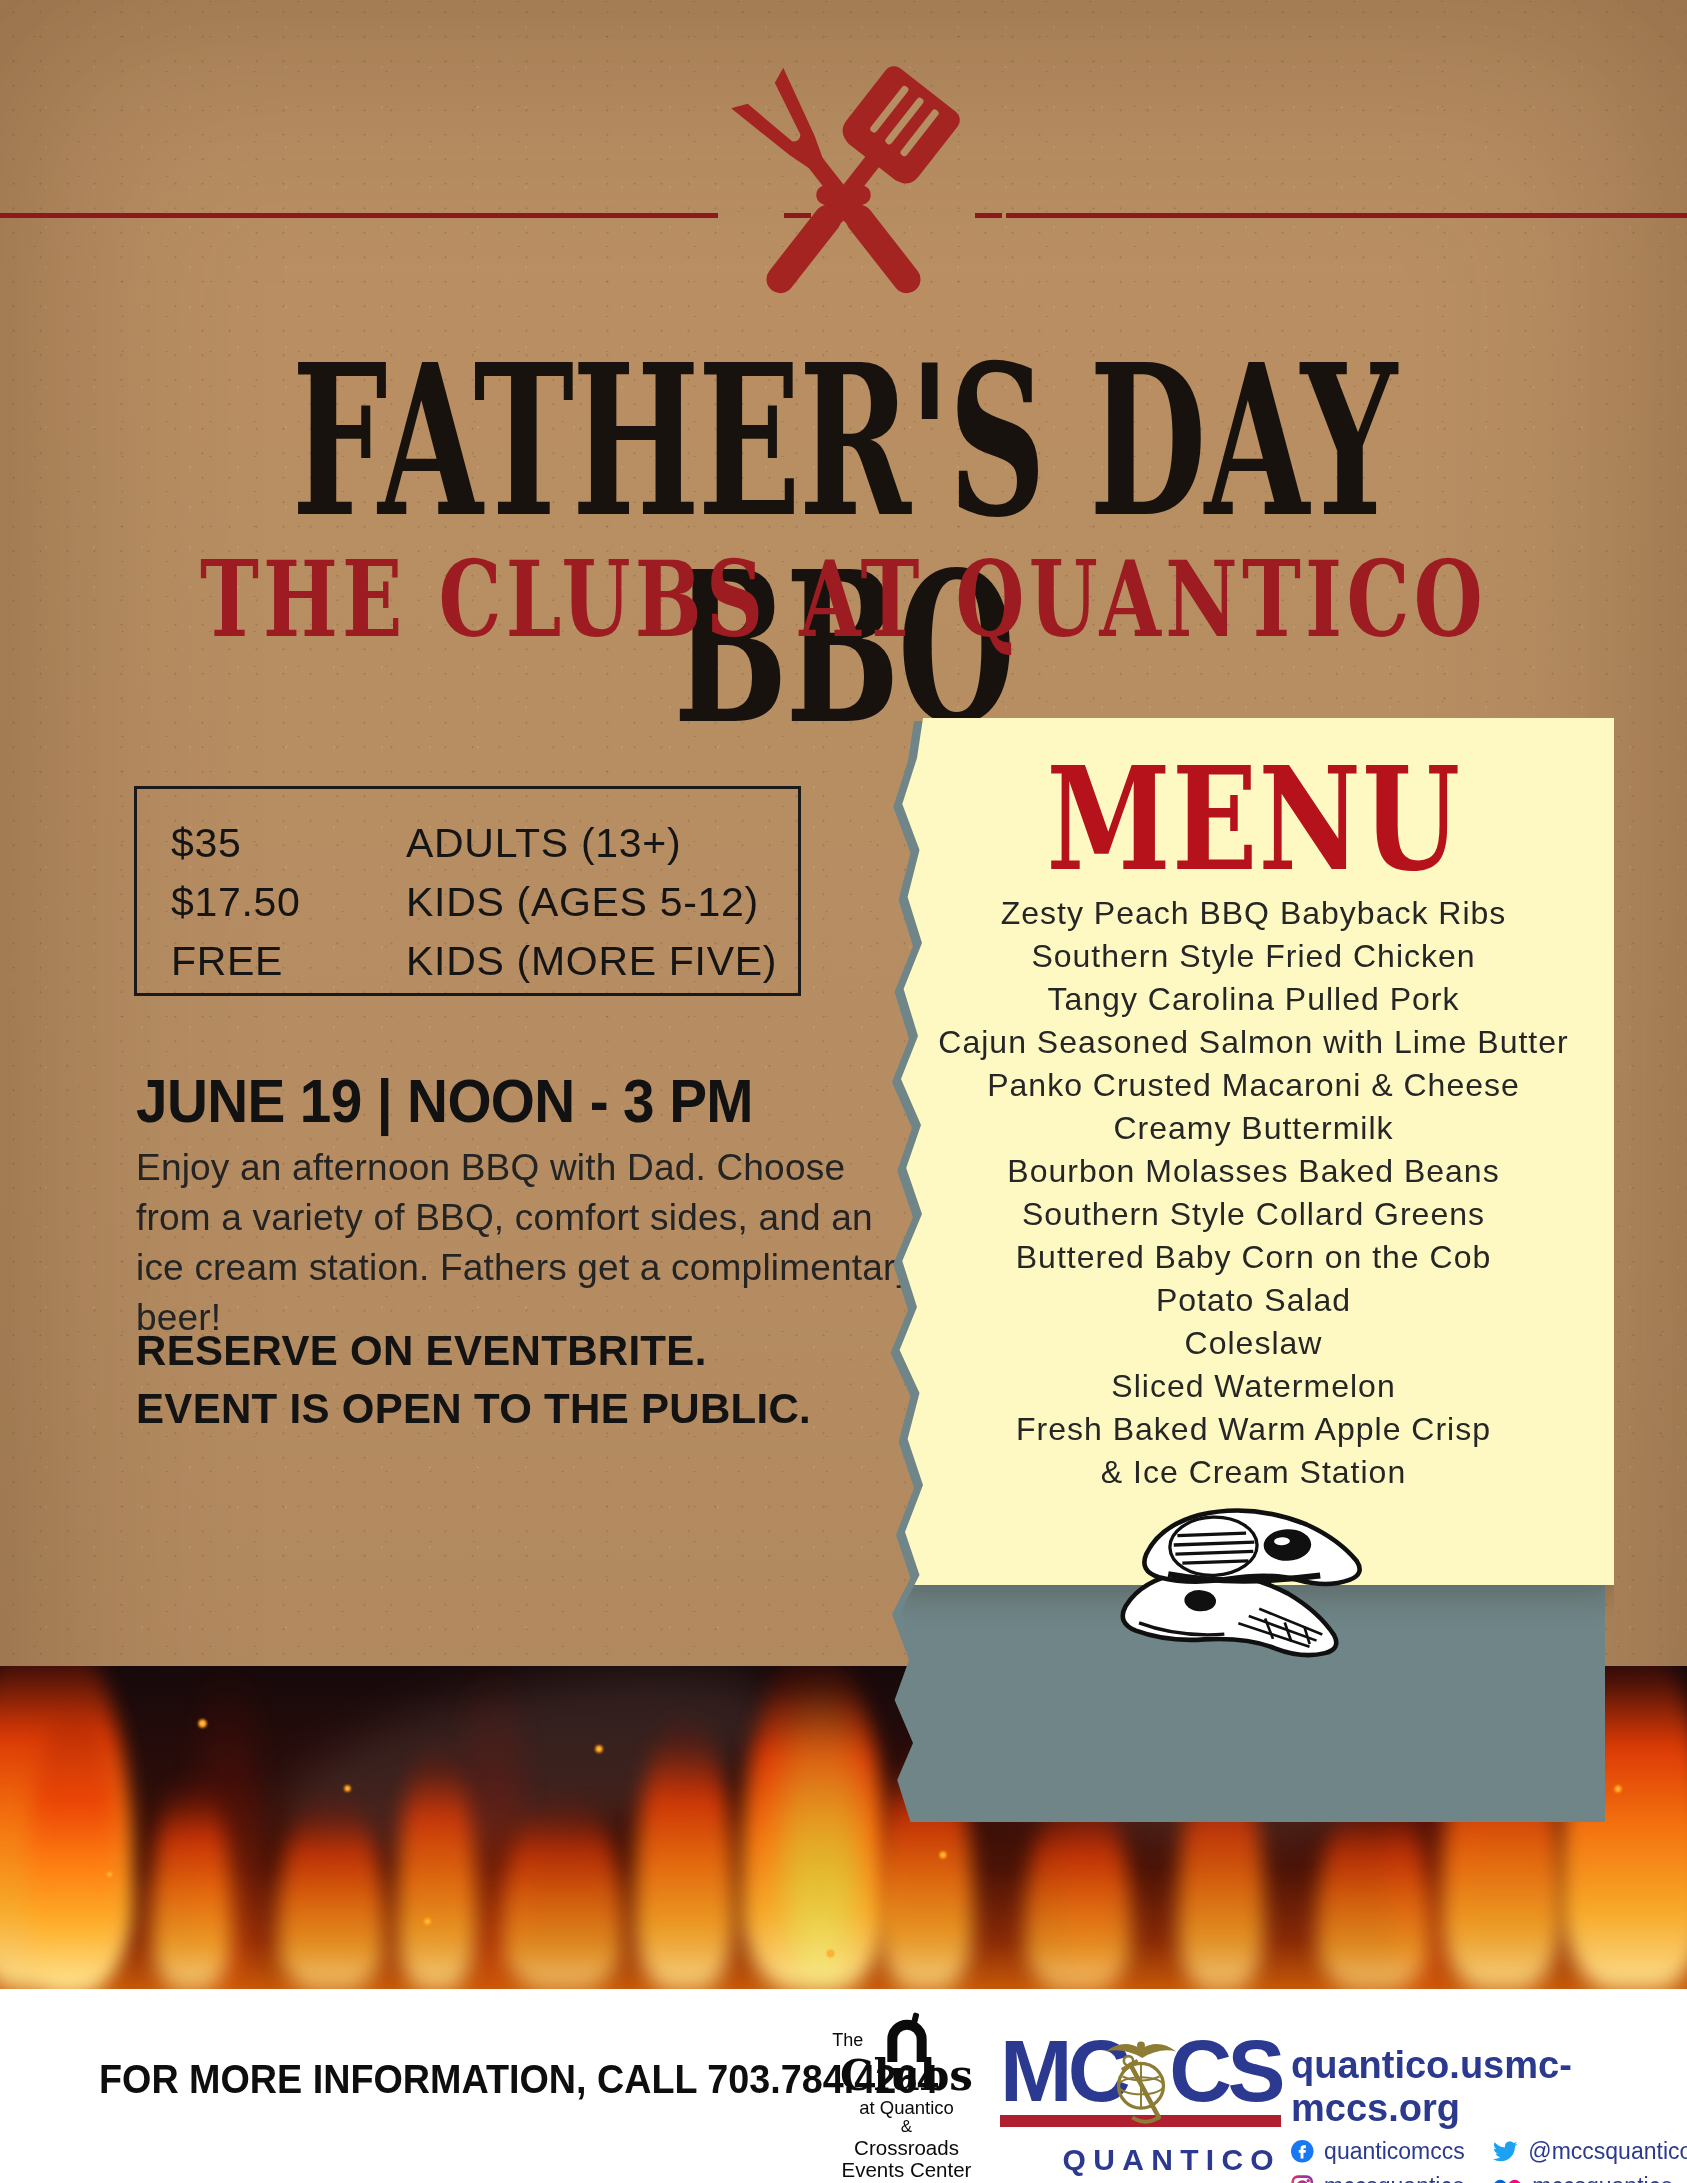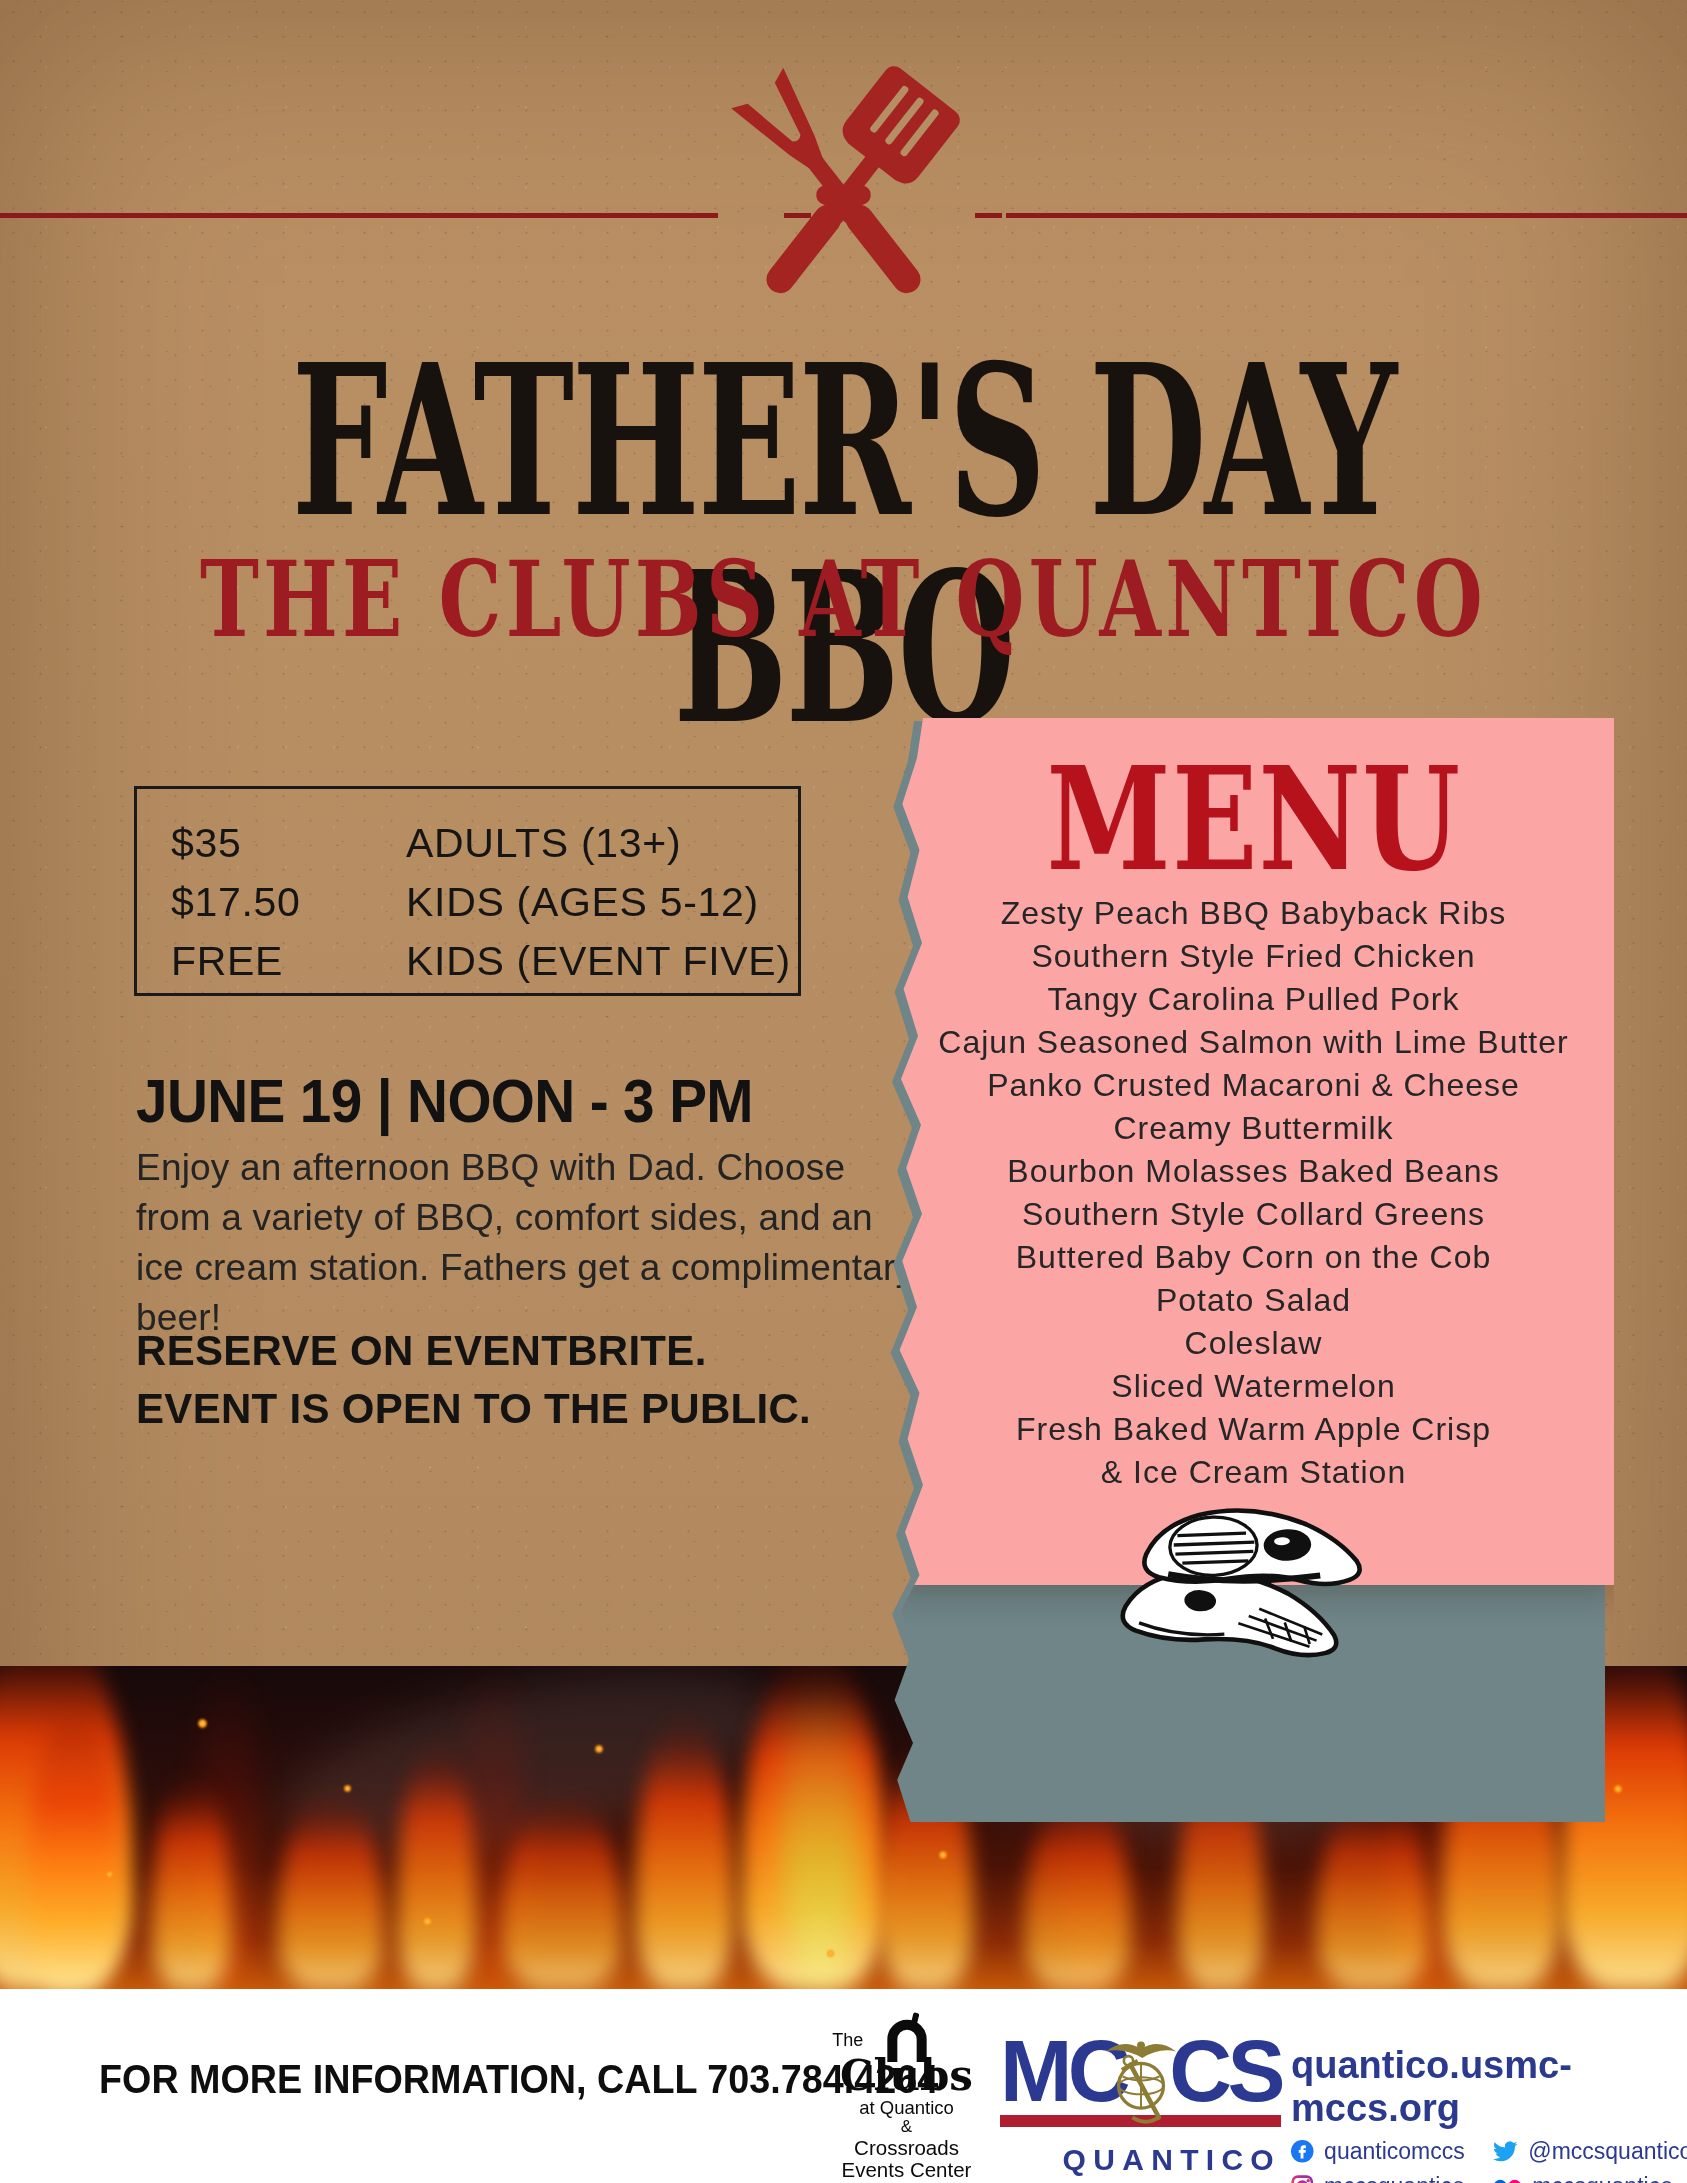--- a/index.html
+++ b/index.html
@@ -40,21 +40,21 @@
     font-size:42px;line-height:58px;color:#131313;letter-spacing:0.3px;}
   
   .tornclip{clip-path:polygon(30px 0,721px 0,721px 1101px,26.5px 1101px,
     13.2px 1059px,29px 1022px,10.6px 979px,25px 939px,8px 893px,26.5px 857px,
     12px 814px,30px 767px,14.6px 721px,26.5px 675px,6.6px 632px,24px 589px,
     9.3px 543px,29px 496px,13.2px 450px,28px 407px,8px 361px,25px 318px,10.6px 271px,
     29px 225px,14.6px 179px,26.5px 132px,9.3px 86px,24px 40px);}
   .panelshadow{position:absolute;left:884px;top:721px;width:721px;height:1101px;
     background:#6f8587;z-index:3;}
   .panel{position:absolute;left:893px;top:718px;width:721px;height:867px;
-    background:#fca5a5;z-index:3;box-shadow:0 9.3px 30px rgba(40,20,8,.25);}
+    background:#fef9c3;z-index:3;box-shadow:0 9.3px 30px rgba(40,20,8,.25);}
   .menuhead{margin-top:30px;text-align:center;}
   .menuhead span{display:inline-block;font-family:"DejaVu Serif","Liberation Serif",serif;
     font-weight:700;font-size:132px;line-height:1.08;color:#b5121b;letter-spacing:1.3px;
     transform:scale(.85,1.08);transform-origin:center;}
   .menulist{margin-top:1.3px;text-align:center;}
   .mi{font-size:32px;line-height:43px;color:#262626;letter-spacing:1px;}
   .ribswrap{text-align:center;margin-top:2.6px;}
   
   .fire{position:absolute;left:0;top:1666px;width:1687px;height:324px;z-index:1;overflow:hidden;
     background:linear-gradient(180deg,#17090a 0%,#2a0d0a 35%,#4a1206 62%,#8a2a06 85%,#c75a08 100%);}
@@ -140,21 +140,21 @@
     <span>THE CLUBS AT QUANTICO</span>
   </div>
 
   <div class="pricebox">
     <div class="pricegrid">
       <div>$35</div>
       <div>ADULTS (13+)</div>
       <div>$17.50</div>
       <div>KIDS (AGES 5-12)</div>
       <div>FREE</div>
-      <div>KIDS (EVENT FIVE)</div>
+      <div>KIDS (MORE FIVE)</div>
     </div>
   </div>
 
   <div class="datetime">JUNE 19 | NOON - 3 PM</div>
   <div class="desc">Enjoy an afternoon BBQ with Dad. Choose from a variety of BBQ, comfort sides, and an ice cream station. Fathers get a complimentary beer!</div>
   <div class="reserve">
     <div>RESERVE ON EVENTBRITE.</div>
     <div>EVENT IS OPEN TO THE PUBLIC.</div>
   </div>
 

